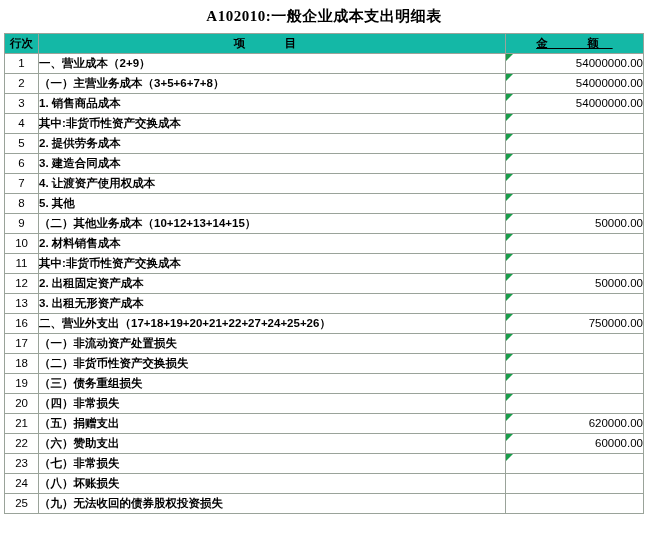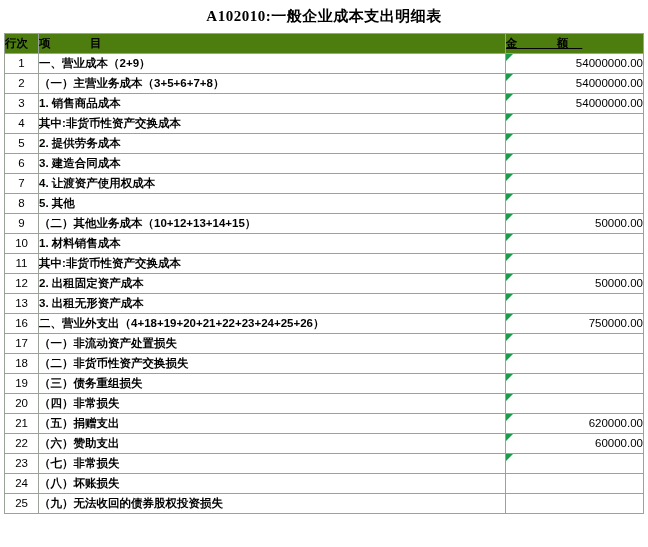--- a/index.html
+++ b/index.html
@@ -46,21 +46,22 @@
     vertical-align: middle;
     overflow: hidden;
     white-space: nowrap;
   }
   .col-row { width: 34px; }
   .col-item { width: 466px; }
   .col-amt  { width: 138px; }
 
   thead td {
     font-weight: bold;
-    background: #4d7c0f;
+    text-align: center;
+    background: #14b8a6;
   }
   .hdr-item {
     letter-spacing: 14px;
     padding-left: 60px;
   }
   .hdr-amt {
     letter-spacing: 14px;
     padding-left: 10px;
     text-decoration: underline;
   }
@@ -156,41 +157,41 @@
           <td class="item indent2">5. 其他</td>
           <td class="amt mark"></td>
         </tr>
         <tr>
           <td class="rownum">9</td>
           <td class="item indent1">（二）其他业务成本（10+12+13+14+15）</td>
           <td class="amt mark">50000.00</td>
         </tr>
         <tr>
           <td class="rownum">10</td>
-          <td class="item indent2">1. 材料销售成本</td>
+          <td class="item indent2">2. 材料销售成本</td>
           <td class="amt mark"></td>
         </tr>
         <tr>
           <td class="rownum">11</td>
           <td class="item indent3">其中:非货币性资产交换成本</td>
           <td class="amt mark"></td>
         </tr>
         <tr>
           <td class="rownum">12</td>
           <td class="item indent2">2. 出租固定资产成本</td>
           <td class="amt mark">50000.00</td>
         </tr>
         <tr>
           <td class="rownum">13</td>
           <td class="item indent2">3. 出租无形资产成本</td>
           <td class="amt mark"></td>
         </tr>
         <tr>
           <td class="rownum">16</td>
-          <td class="item">二、营业外支出（4+18+19+20+21+22+23+24+25+26）</td>
+          <td class="item">二、营业外支出（17+18+19+20+21+22+27+24+25+26）</td>
           <td class="amt mark">750000.00</td>
         </tr>
         <tr>
           <td class="rownum">17</td>
           <td class="item indent1">（一）非流动资产处置损失</td>
           <td class="amt mark"></td>
         </tr>
         <tr>
           <td class="rownum">18</td>
           <td class="item indent1">（二）非货币性资产交换损失</td>

